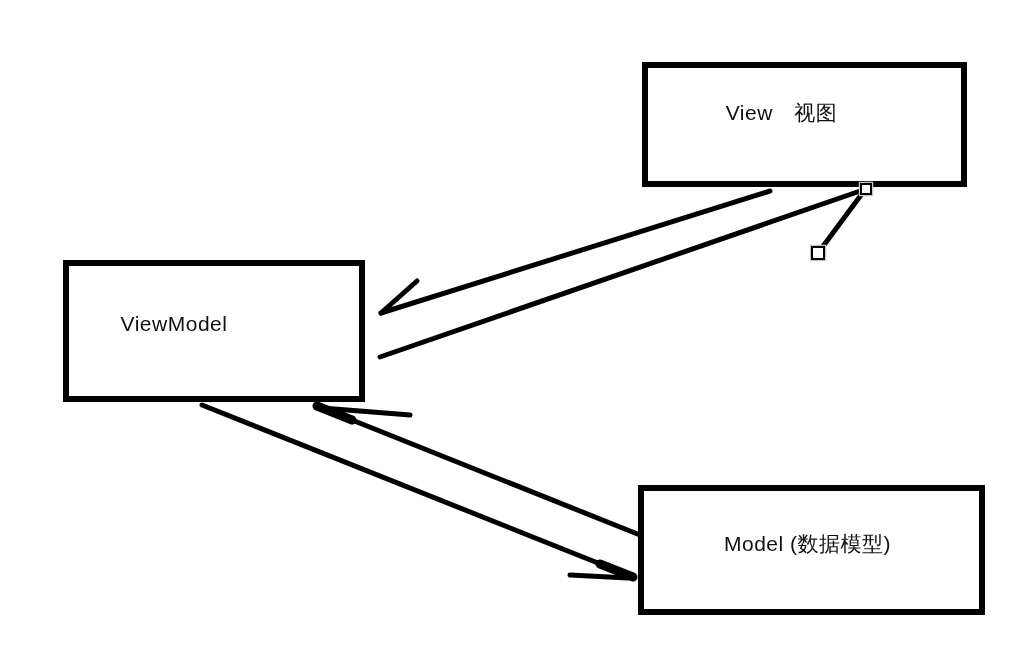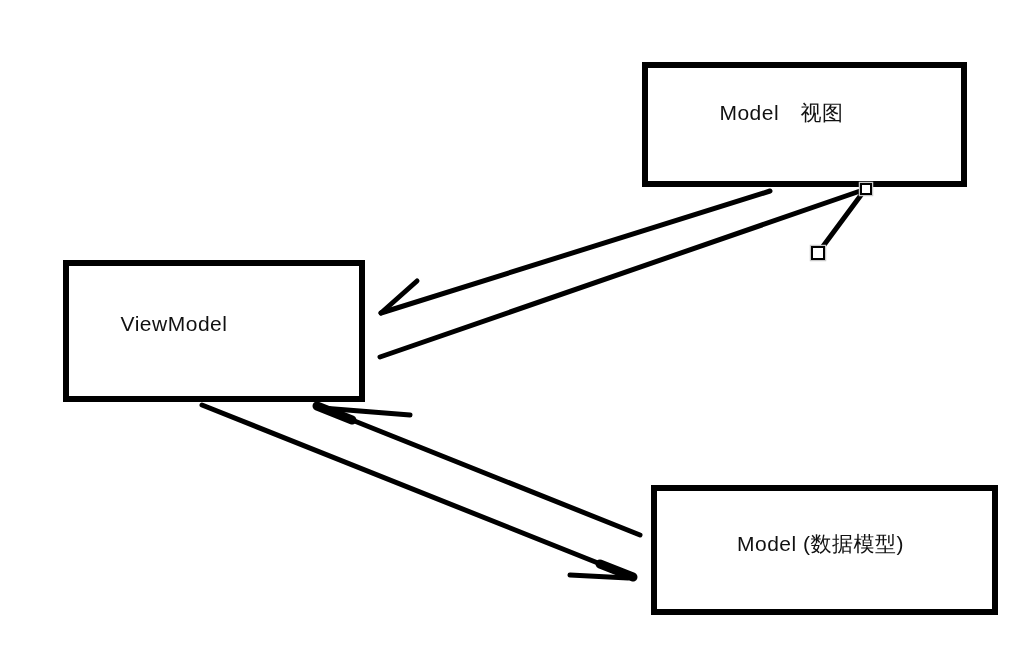--- a/index.html
+++ b/index.html
@@ -37,28 +37,28 @@
     top: 0;
     z-index: 2;
   }
 </style>
 </head>
 <body>
 
 <div id="canvas" style="width: 1033px; height: 667px; background: rgb(255, 255, 255);">
 
   <div class="node" style="left: 642px; top: 62px; width: 325px; height: 125px; border-width: 6px; border-color: rgb(0, 0, 0);">
-    <span class="label" style="transform: translate(-23px, -12px);">Model　视图</span>
+    <span class="label" style="transform: translate(-23px, -12px);">View　视图</span>
   </div>
 
   <div class="node" style="left: 63px; top: 260px; width: 302px; height: 142px; border-width: 6px; border-color: rgb(0, 0, 0);">
     <span class="label" style="transform: translate(-40px, -7px);">ViewModel</span>
   </div>
 
-  <div class="node" style="left: 638px; top: 485px; width: 347px; height: 130px; border-width: 6px; border-color: rgb(0, 0, 0); margin-left: 13px;">
+  <div class="node" style="left: 638px; top: 485px; width: 347px; height: 130px; border-width: 6px; border-color: rgb(0, 0, 0);">
     <span class="label" style="transform: translate(-4px, -6px);">Model (数据模型)</span>
   </div>
 
   <svg id="edge-layer" width="1033" height="667">
       <line x1="770" y1="191" x2="381" y2="313" stroke="#000000" stroke-width="5" stroke-linecap="round"></line>
       <line x1="381" y1="313" x2="417" y2="281" stroke="#000000" stroke-width="5" stroke-linecap="round"></line>
       <line x1="380" y1="357" x2="866" y2="189" stroke="#000000" stroke-width="5" stroke-linecap="round"></line>
       <line x1="640" y1="535" x2="317" y2="406" stroke="#000000" stroke-width="5" stroke-linecap="round"></line>
       <line x1="317" y1="406" x2="352" y2="420" stroke="#000000" stroke-width="9" stroke-linecap="round"></line>
       <line x1="322" y1="408" x2="410" y2="415" stroke="#000000" stroke-width="5" stroke-linecap="round"></line>

